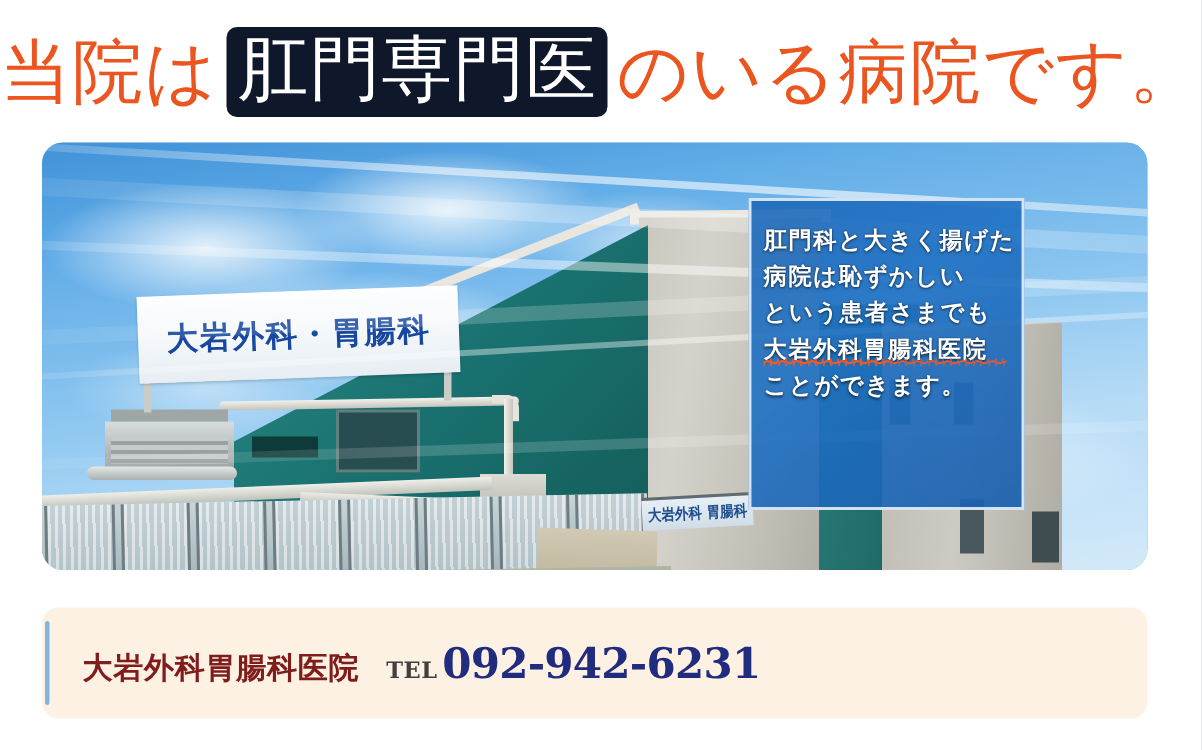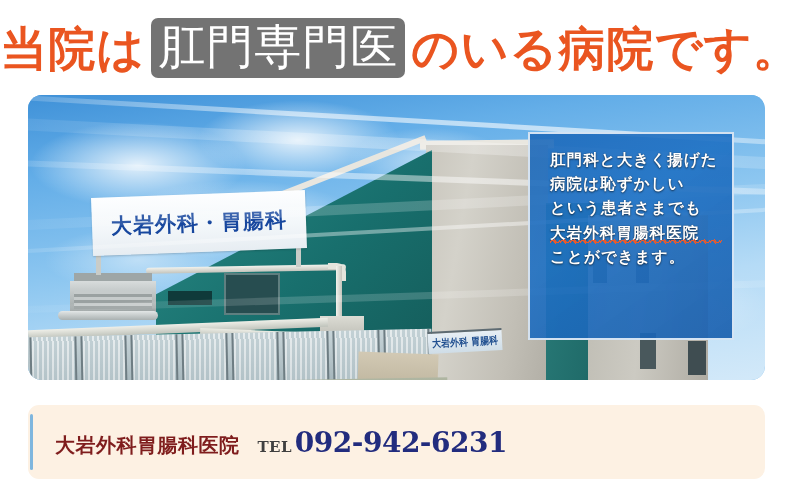--- a/index.html
+++ b/index.html
@@ -12,26 +12,26 @@
 
   
   #headline{
     position:absolute; left:0; top:14px; width:801px; height:68px;
     display:flex; align-items:center; justify-content:center;
     white-space:nowrap;
   }
   .hl-text{
     font-family:"DejaVu Serif","Liberation Serif",serif;
     font-size:47px; line-height:1;
-    color:#EA5520; font-weight:700;
+    color:#EA5520; font-weight:400;
     letter-spacing:1px;
   }
   .hl-box{
     display:inline-block;
-    background:#737373;
+    background:#0f172a;
     color:#ffffff;
     border-radius:7px;
     padding:5px 7px 8px 7px;
     margin:4px 6px;
     font-family:"DejaVu Serif","Liberation Serif",serif;
     font-size:47px; line-height:1;
     letter-spacing:1px;
   }
 
   
@@ -220,25 +220,25 @@
     background:linear-gradient(180deg,#A7AF9A,#959D88);
     transform:rotate(2.0deg);
   }
   .beige-mid{
     position:absolute; left:330px; top:258px; width:80px; height:34px;
     background:linear-gradient(180deg,#D2C9B4,#BFB69F); transform:rotate(2deg);
   }
 
   
   #bluepanel{
-    position:absolute; left:500px; top:37px;
-    width:206px; height:208px;
+    position:absolute; left:471px; top:37px;
+    width:184px; height:208px;
     background:linear-gradient(145deg, rgba(29,105,186,.90) 0%, rgba(31,113,196,.90) 40%, rgba(26,96,175,.92) 100%);
     border:2px solid rgba(255,255,255,.80);
-    padding:14px 10px 10px 20px;
+    padding:14px 10px 10px 8px;
   }
   #bluepanel .line{
     position:relative;
     color:#ffffff;
     font-family:"DejaVu Sans","Liberation Sans",sans-serif;
     font-weight:bold;
     font-size:15.5px;
     line-height:1.56;
     letter-spacing:1.1px;
     white-space:nowrap;

